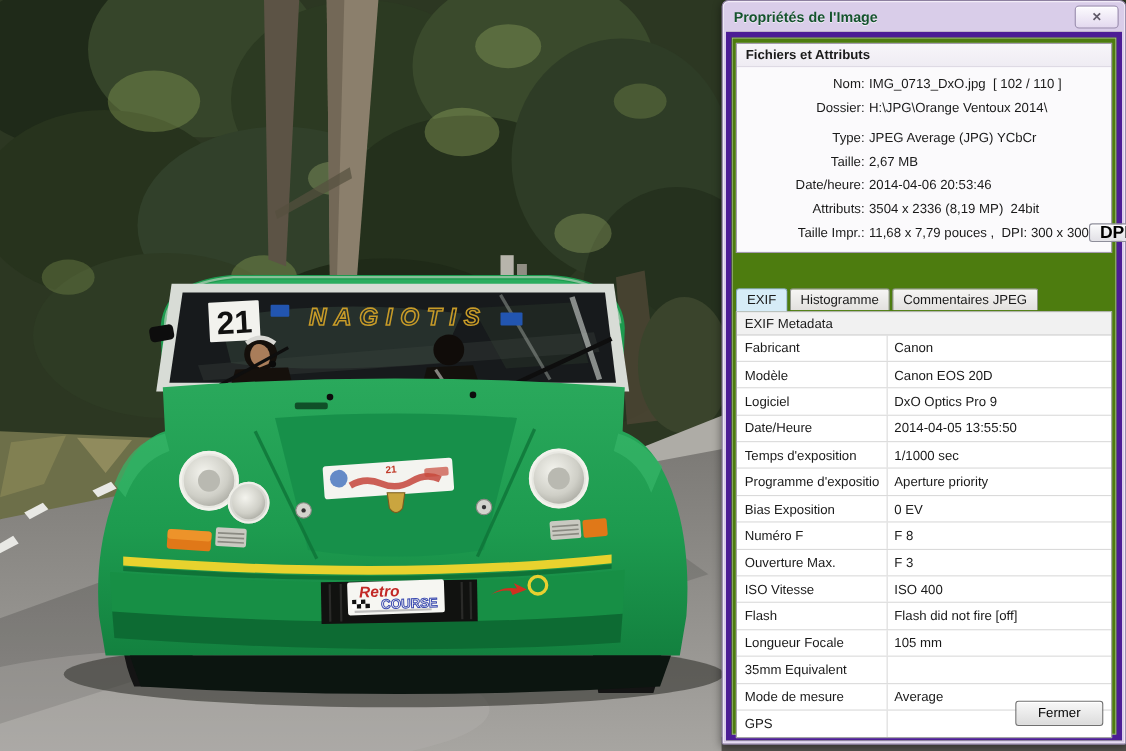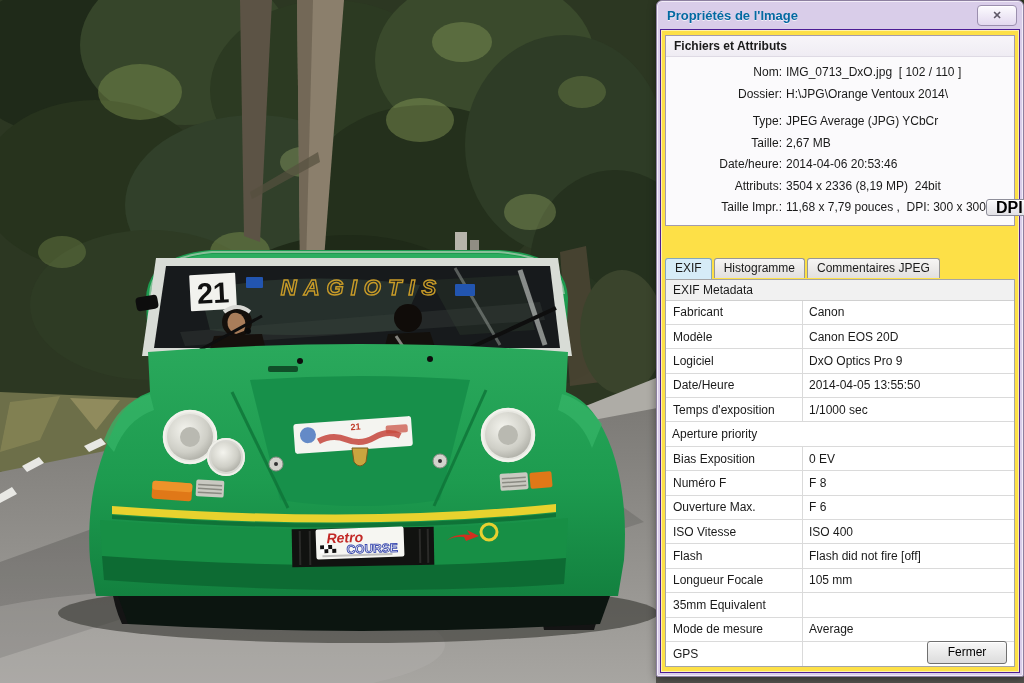--- a/index.html
+++ b/index.html
@@ -6,26 +6,26 @@
   .stage{position:relative;width:1024px;height:683px;overflow:hidden;
          font-family:"Liberation Sans",sans-serif;background:#2c3722;}
   .photo-svg{position:absolute;left:0;top:0;width:1024px;height:683px;display:block;}
 
   
   .dialog{position:absolute;left:656px;top:0;width:368px;height:677px;
           background:#d9cde9;border:1px solid #8d80a0;border-radius:6px 6px 2px 2px;
           box-shadow:inset 0 0 0 1px #f2ecf8, 0 2px 8px rgba(0,0,0,.45);
           box-sizing:border-box;font-size:12px;color:#1a1a1a;}
   .titlebar{height:28px;display:flex;align-items:center;padding:0 6px 0 10px;}
-  .title{font-size:13px;font-weight:bold;color:#0369a1;text-shadow:0 1px 0 rgba(255,255,255,.7);}
+  .title{font-size:13px;font-weight:bold;color:#14532d;text-shadow:0 1px 0 rgba(255,255,255,.7);}
   .close-btn{margin-left:auto;width:38px;height:19px;border:1px solid #9b8fae;border-radius:4px;
              background:linear-gradient(#fcfbfe,#e3d9ef);display:flex;align-items:center;justify-content:center;
              color:#5f5968;font-size:11px;font-weight:bold;cursor:default;box-shadow:inset 0 1px 0 #fff;}
   .dlg-body{position:absolute;left:3px;right:3px;top:28px;bottom:3px;
-            background:#fde047;border:1px solid #4c1d95;box-shadow:inset 0 0 0 1px rgba(255,255,255,.55);
+            background:#4d7c0f;border:5px solid #4c1d95;box-shadow:inset 0 0 0 1px rgba(255,255,255,.55);
             box-sizing:border-box;}
   .groupbox{margin:5px 4px 4px 4px;border:1px solid #a39bad;background:#fbfafc;}
   .group-header{font-weight:bold;padding:3px 8px;background:linear-gradient(#f7f5f9,#efecf3);
                 border-bottom:1px solid #dedae4;}
   .fields{padding:5px 8px 6px 6px;}
   .field{display:flex;line-height:21.5px;white-space:nowrap;}
   .field.gap-after{margin-bottom:6px;}
   .flabel{width:110px;text-align:right;padding-right:4px;flex:none;}
   .fvalue{flex:1;display:flex;align-items:center;}
   .dpi-btn{margin-left:auto;margin-right:2px;padding:1px 9px;font-size:16px;font-weight:bold;
@@ -335,33 +335,34 @@
             </div>
           <div class="trow">
               <div class="tkey">Date/Heure</div>
               <div class="tval">2014-04-05 13:55:50</div>
             </div>
           <div class="trow">
               <div class="tkey">Temps d'exposition</div>
               <div class="tval">1/1000 sec</div>
             </div>
           <div class="trow">
+              <div class="tkey">Programme d'expositio</div>
               <div class="tval">Aperture priority</div>
             </div>
           <div class="trow">
               <div class="tkey">Bias Exposition</div>
               <div class="tval">0 EV</div>
             </div>
           <div class="trow">
               <div class="tkey">Numéro F</div>
               <div class="tval">F 8</div>
             </div>
           <div class="trow">
               <div class="tkey">Ouverture Max.</div>
-              <div class="tval">F 6</div>
+              <div class="tval">F 3</div>
             </div>
           <div class="trow">
               <div class="tkey">ISO Vitesse</div>
               <div class="tval">ISO 400</div>
             </div>
           <div class="trow">
               <div class="tkey">Flash</div>
               <div class="tval">Flash did not fire [off]</div>
             </div>
           <div class="trow">

